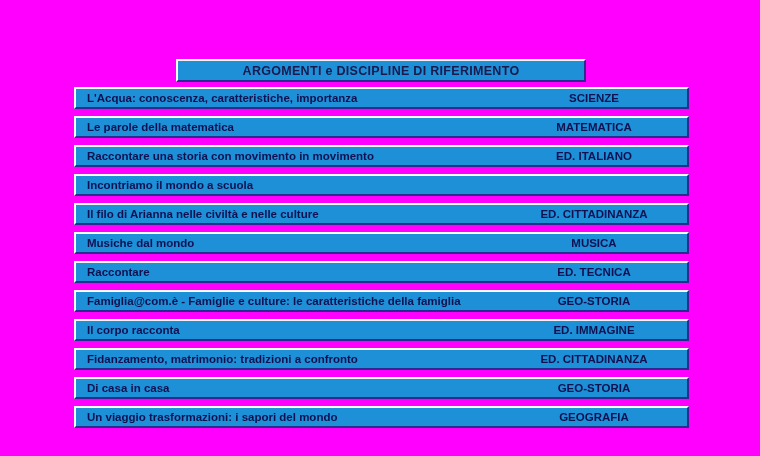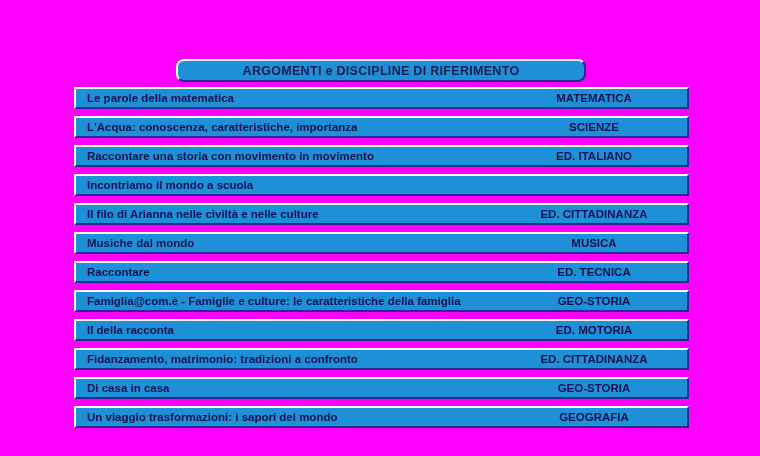--- a/index.html
+++ b/index.html
@@ -27,21 +27,20 @@
   .title-bar {
     background: #1E90D8;
     border-top: 2px solid #ffffff;
     border-left: 2px solid #ffffff;
     border-right: 2px solid #2b2b8f;
     border-bottom: 2px solid #2b2b8f;
     height: 19px;
     display: flex;
     align-items: center;
     justify-content: center;
-    border-radius: 8px;
   }
   .title-text {
     color: #1a1a4f;
     font-size: 12.5px;
     font-weight: bold;
     letter-spacing: 0.3px;
     white-space: nowrap;
   }
   .rows {
     position: absolute;
@@ -87,27 +86,27 @@
 
   <div class="title-wrap">
     <div class="title-bar">
       <span class="title-text">ARGOMENTI e DISCIPLINE DI RIFERIMENTO</span>
     </div>
   </div>
 
   <div class="rows">
 
     <div class="row">
-      <span class="topic">Le parole della matematica</span>
-      <span class="discipline">MATEMATICA</span>
+      <span class="topic">L'Acqua: conoscenza,  caratteristiche, importanza</span>
+      <span class="discipline">SCIENZE</span>
     </div>
 
     <div class="row">
-      <span class="topic">L'Acqua: conoscenza,  caratteristiche, importanza</span>
-      <span class="discipline">SCIENZE</span>
+      <span class="topic">Le parole della matematica</span>
+      <span class="discipline">MATEMATICA</span>
     </div>
 
     <div class="row">
       <span class="topic">Raccontare una storia con movimento in movimento</span>
       <span class="discipline">ED. ITALIANO</span>
     </div>
 
     <div class="row">
       <span class="topic">Incontriamo il mondo a scuola</span>
     </div>
@@ -126,22 +125,22 @@
       <span class="topic">Raccontare</span>
       <span class="discipline">ED. TECNICA</span>
     </div>
 
     <div class="row">
       <span class="topic">Famiglia@com.è - Famiglie e culture: le caratteristiche della famiglia</span>
       <span class="discipline">GEO-STORIA</span>
     </div>
 
     <div class="row">
-      <span class="topic">Il della racconta</span>
-      <span class="discipline">ED. MOTORIA</span>
+      <span class="topic">Il corpo racconta</span>
+      <span class="discipline">ED. IMMAGINE</span>
     </div>
 
 
     <div class="row">
       <span class="topic">Fidanzamento, matrimonio: tradizioni a confronto</span>
       <span class="discipline">ED. CITTADINANZA</span>
     </div>
 
     <div class="row">
       <span class="topic">Di casa in casa</span>

